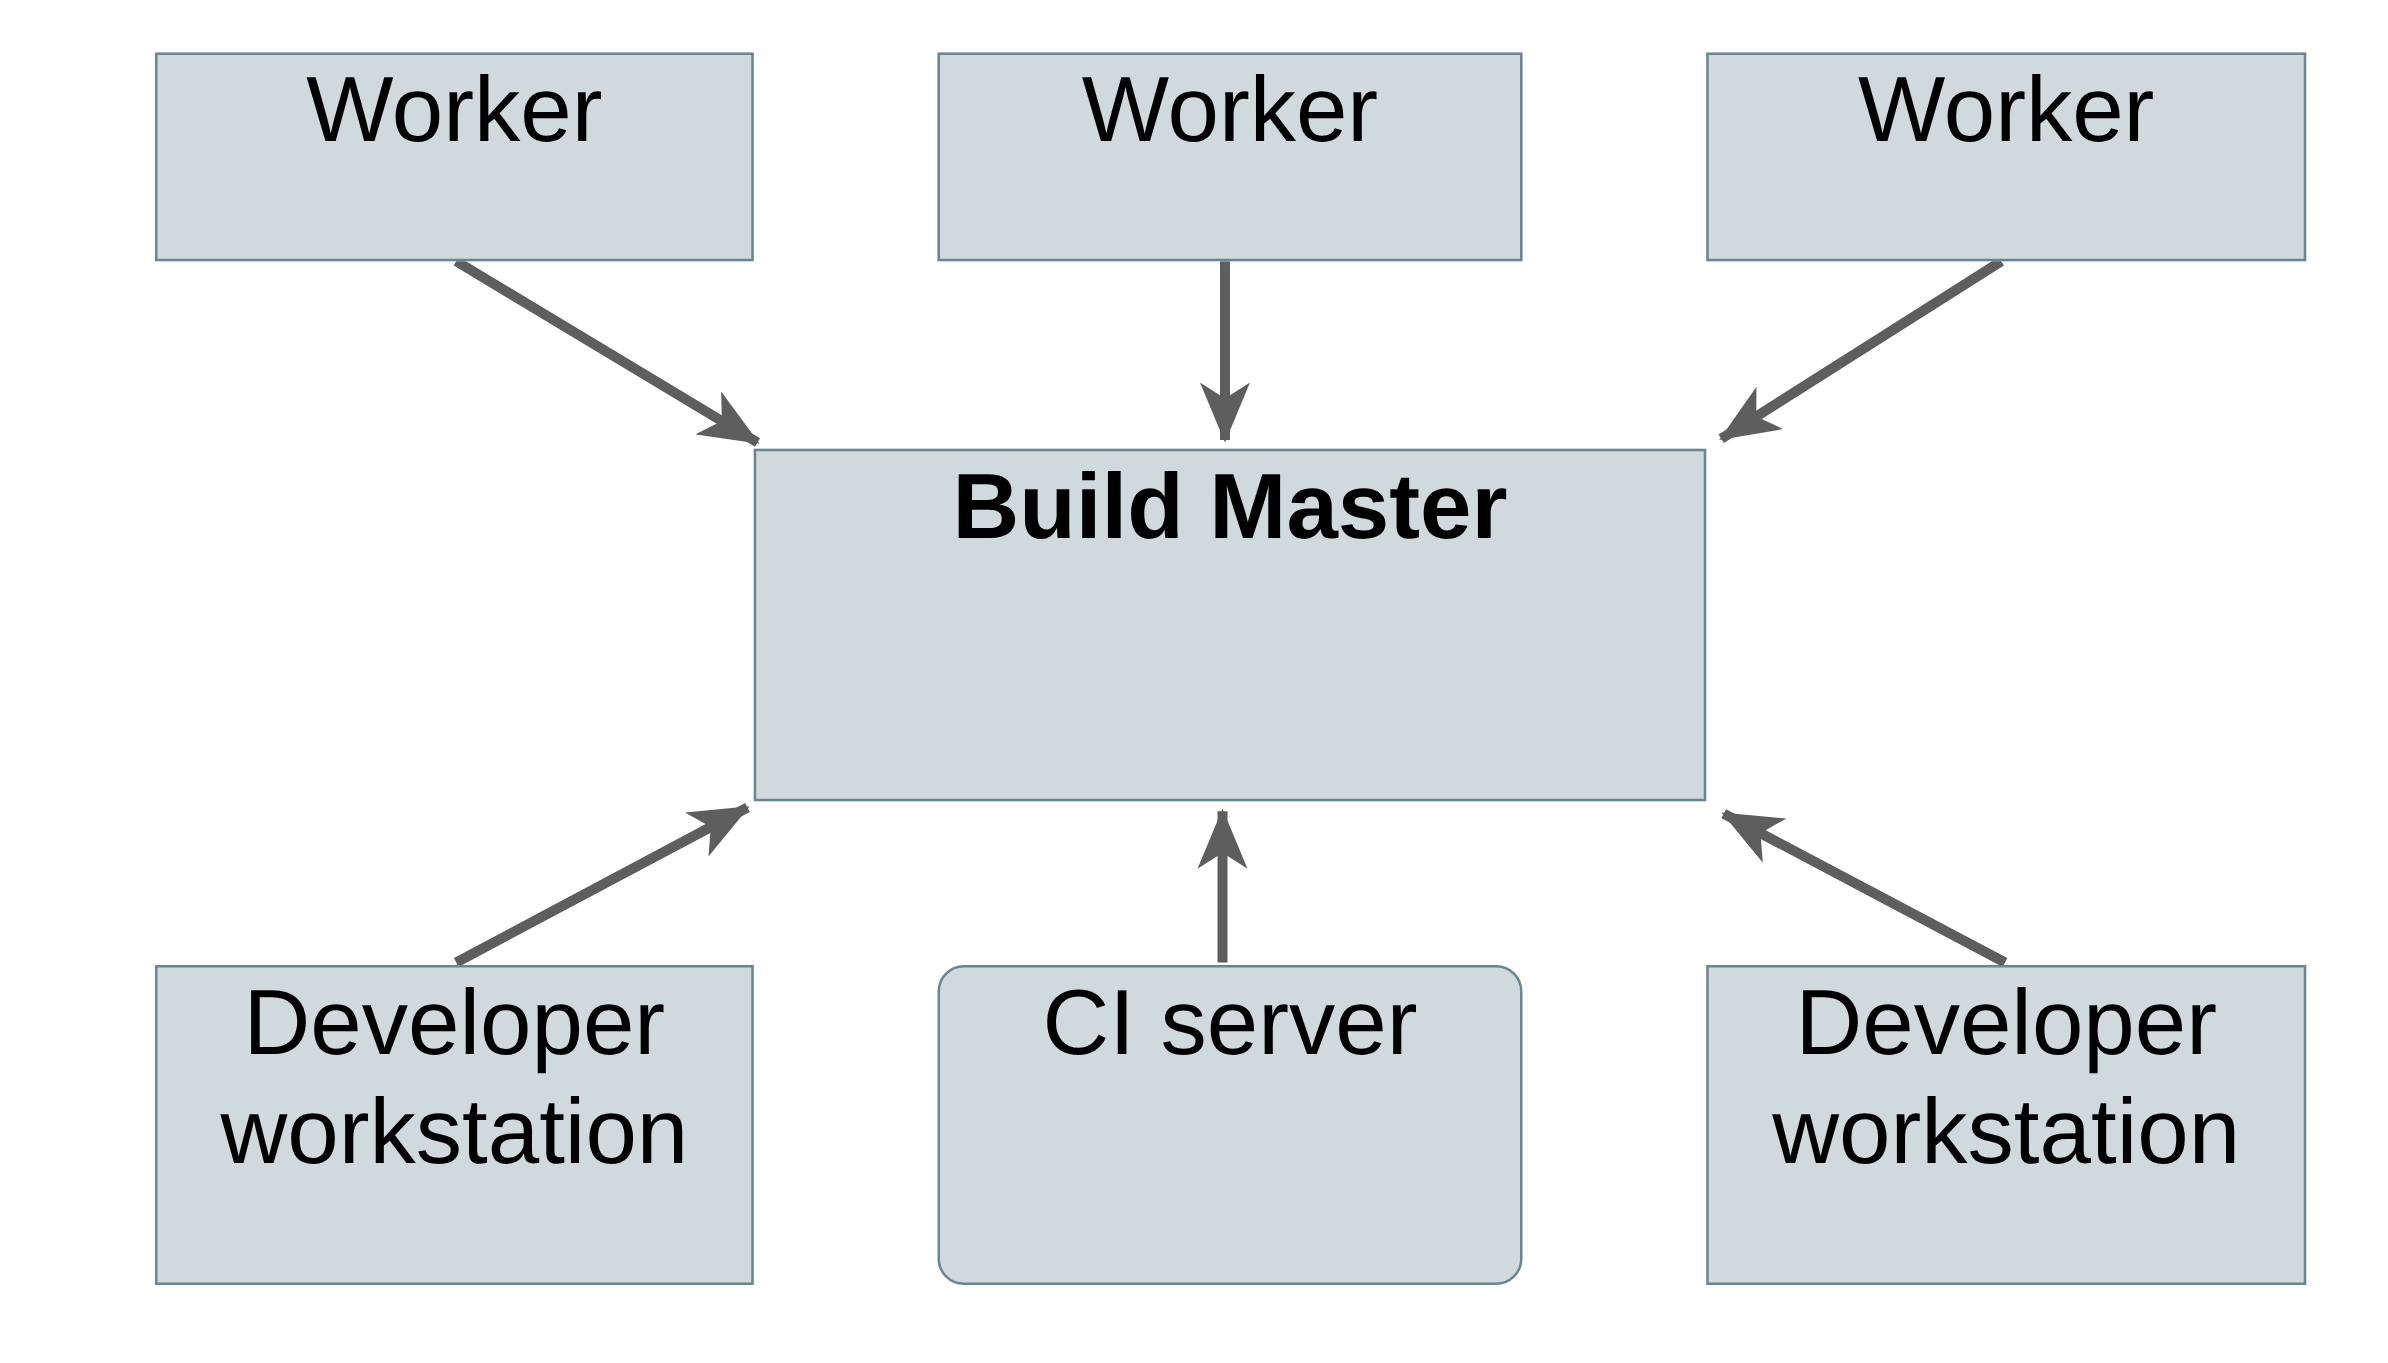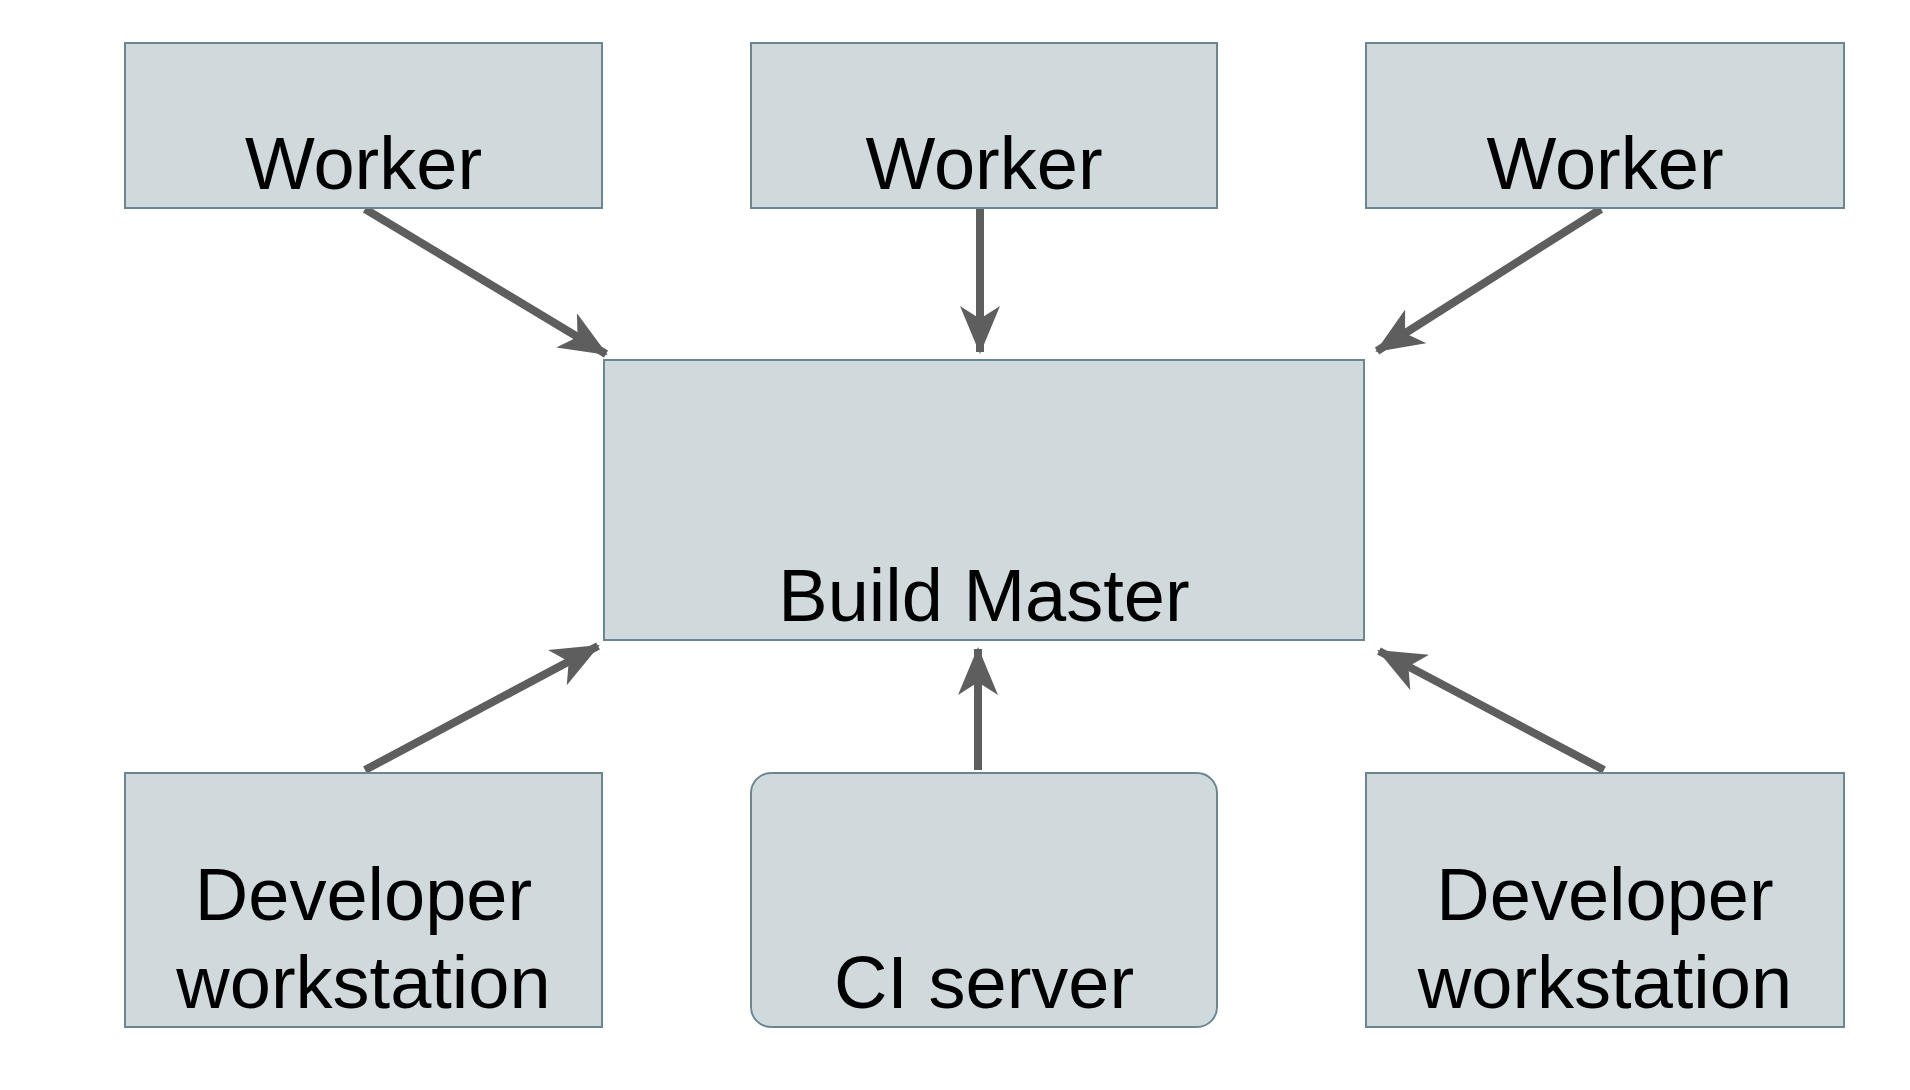--- a/index.html
+++ b/index.html
@@ -31,34 +31,34 @@
     stroke: var(--arrow-color);
     stroke-width: 8;
     fill: none;
   }
   #arrowhead path { fill: var(--arrow-color); }
   .node {
     position: absolute;
     background: var(--box-fill);
     border: 2px solid var(--box-border);
     display: flex;
-    align-items: flex-end;
+    align-items: flex-start;
     justify-content: center;
     text-align: center;
   }
   .node .label {
     font-size: 74px;
     line-height: 1.18;
     color: var(--text-color);
     white-space: pre-line;
   }
   .n-worker-left   { left: 124px;  top: 42px;  width: 479px; height: 167px; }
   .n-worker-center { left: 750px;  top: 42px;  width: 468px; height: 167px; }
   .n-worker-right  { left: 1365px; top: 42px;  width: 480px; height: 167px; }
-  .n-build-master  { left: 603px;  top: 359px; width: 762px; height: 282px; }
+  .n-build-master  { left: 603px;  top: 359px; width: 762px; height: 282px; font-weight: bold; }
   .n-dev-left      { left: 124px;  top: 772px; width: 479px; height: 256px; }
   .n-ci-server     { left: 750px;  top: 772px; width: 468px; height: 256px; border-radius: 21px; }
   .n-dev-right     { left: 1365px; top: 772px; width: 480px; height: 256px; }
 </style>
 </head>
 <body>
 
 <div class="stage">
 
   <svg class="edges" width="1910" height="1090" viewBox="0 0 1910 1090" xmlns="http://www.w3.org/2000/svg">

